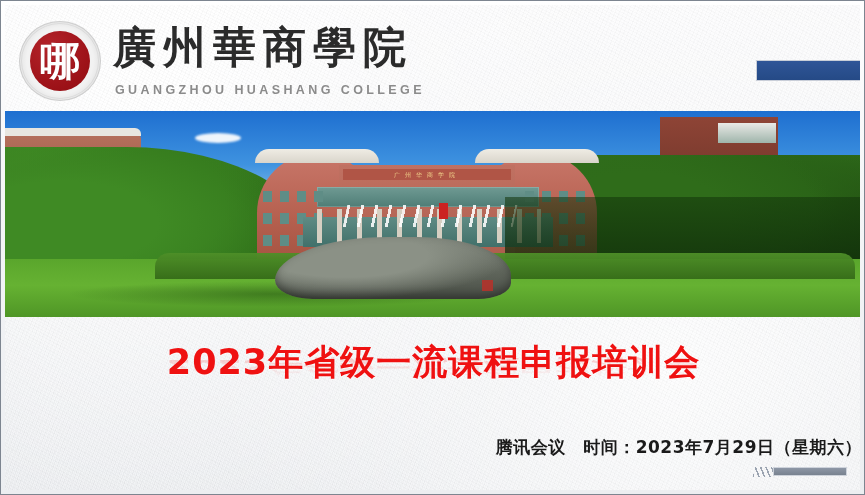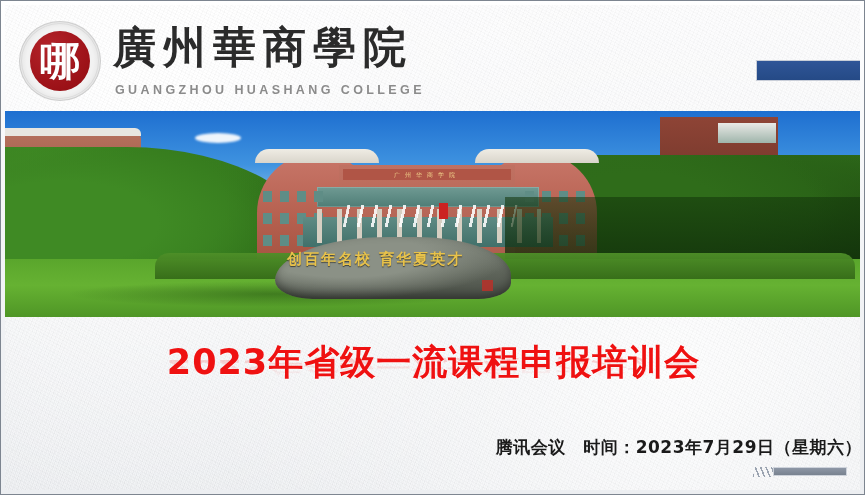--- a/index.html
+++ b/index.html
@@ -317,21 +317,20 @@
         <div class="flags"></div>
         <div class="flag-red"></div>
       </div>
 
       <div class="treeline-dark"></div>
       <div class="lawn"></div>
       <div class="lawn-shadow"></div>
       <div class="hedge"></div>
 
       <div class="stone">
-        <div class="insc">创百年名校  育华夏英才</div>
         <div class="seal"></div>
       </div>
     </div>
 
     <div id="title-reflection" aria-hidden="true">2023年省级一流课程申报培训会</div>
 
     <div id="title">2023年省级一流课程申报培训会</div>
 
     <div id="subtitle">腾讯会议　时间：2023年7月29日（星期六）</div>
 

